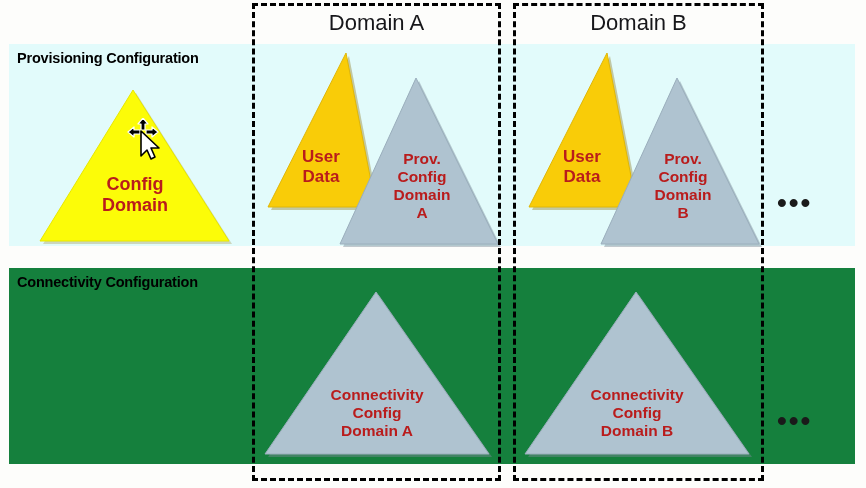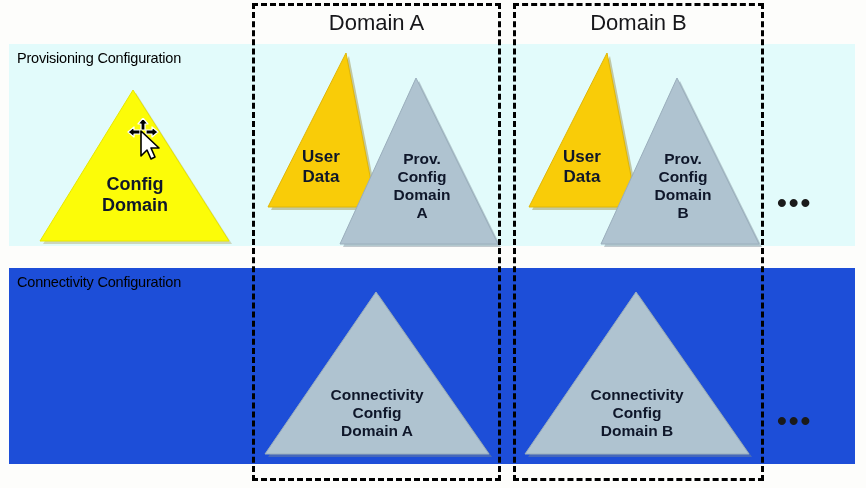--- a/index.html
+++ b/index.html
@@ -23,28 +23,28 @@
     width: 846px;
   }
   .band-prov {
     top: 44px;
     height: 202px;
     background: #e2fbfb;
   }
   .band-conn {
     top: 268px;
     height: 196px;
-    background: #1d4ed8;
+    background: #15803d;
   }
   .band-label {
     position: absolute;
     left: 8px;
     top: 6px;
     font-size: 14.5px;
-    font-weight: normal;
+    font-weight: bold;
     color: #000000;
     letter-spacing: -0.2px;
     white-space: nowrap;
   }
 
   
   .domain-col {
     position: absolute;
     top: 3px;
     height: 478px;
@@ -73,21 +73,21 @@
   .tri-wrap {
     position: absolute;
   }
   .tri-wrap svg {
     display: block;
     overflow: visible;
   }
   .tri-label {
     position: absolute;
     text-align: center;
-    color: #0f172a;
+    color: #b91c1c;
     font-weight: bold;
     line-height: 1.17;
     white-space: pre-line;
     pointer-events: none;
   }
 
   
   .ellipsis {
     position: absolute;
     font-size: 28px;

